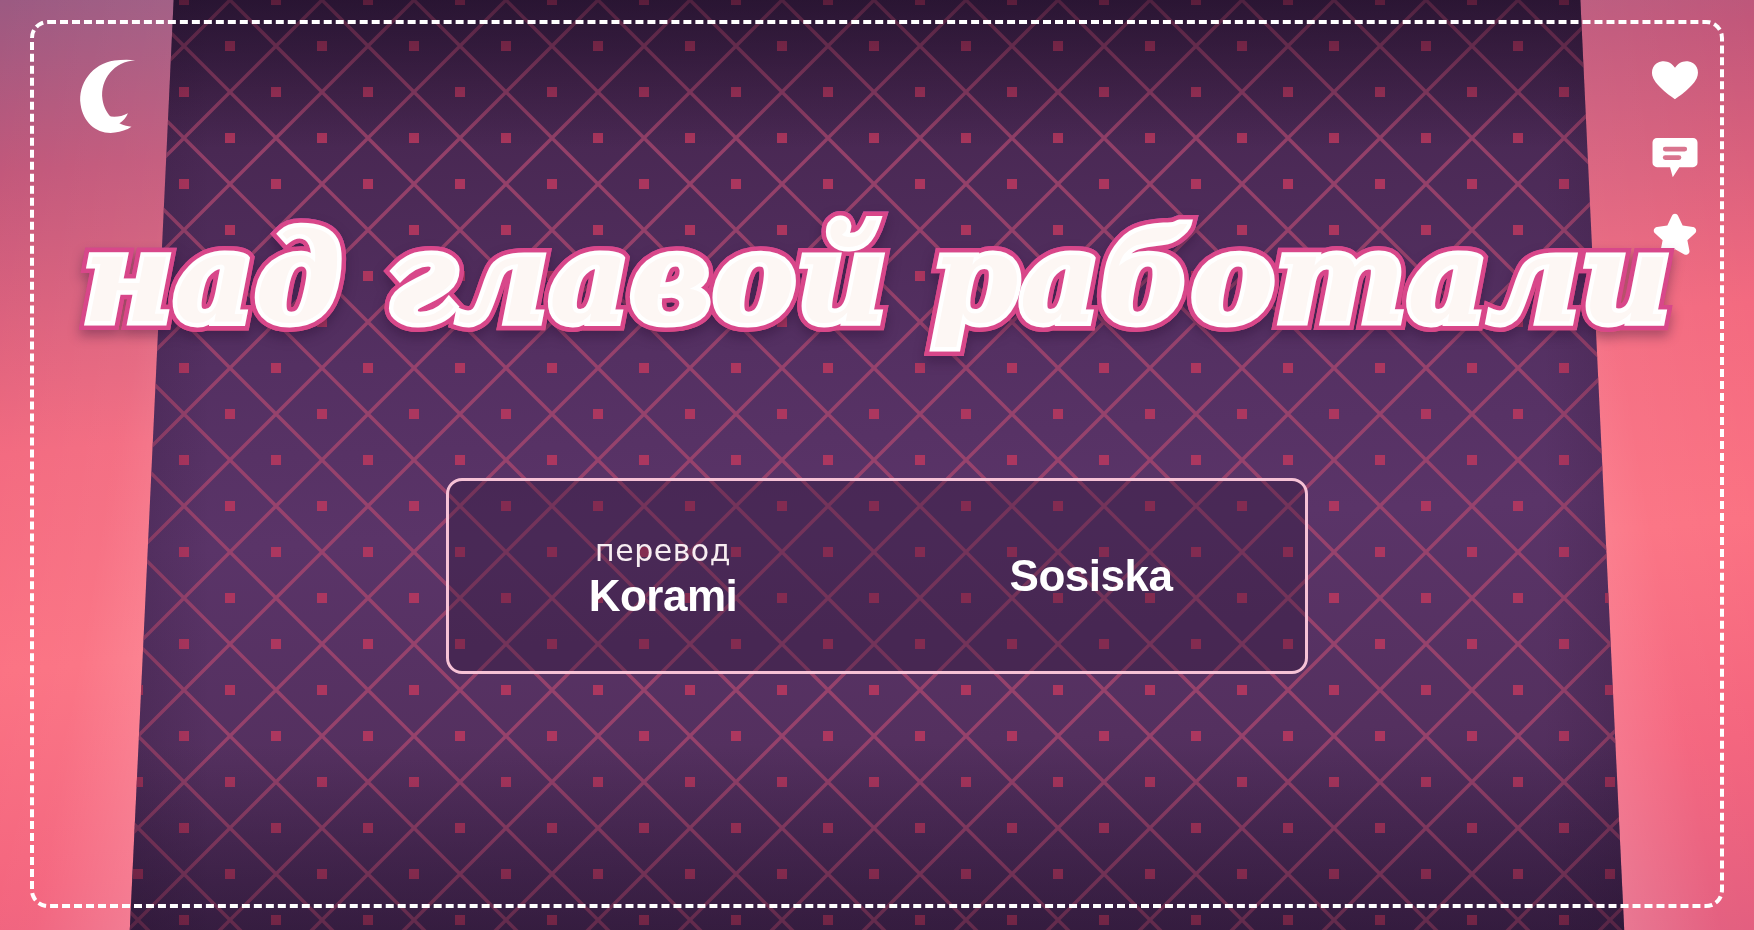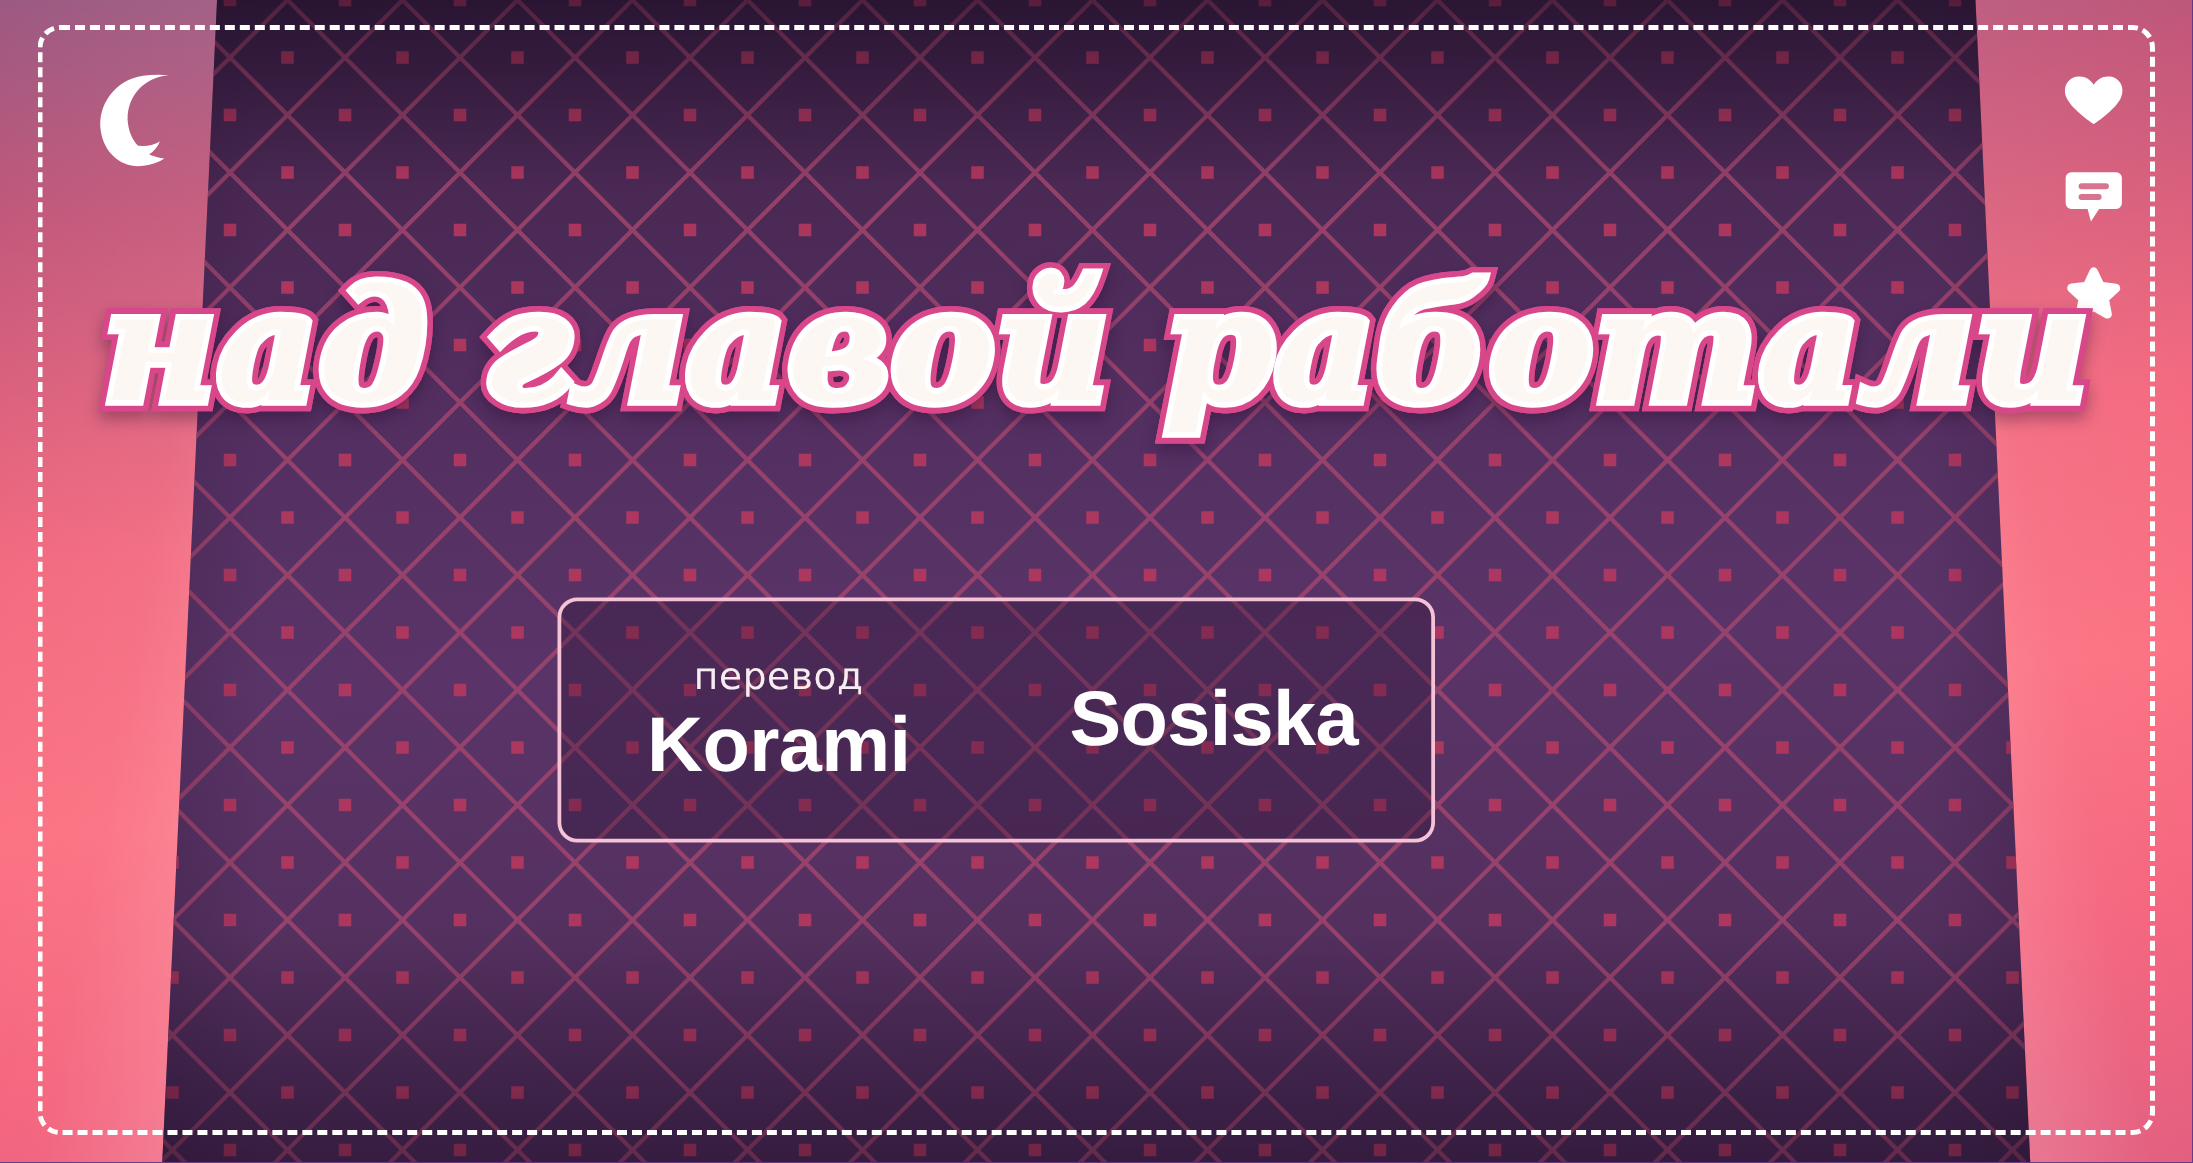--- a/index.html
+++ b/index.html
@@ -163,21 +163,21 @@
     -webkit-text-fill-color: transparent;
     paint-order: stroke;
     filter: drop-shadow(0 6px 6px rgba(38,10,46,0.35));
   }
 
   
   .credits-card {
     position: absolute;
     left: 446px;
     top: 478px;
-    width: 702px;
+    width: 862px;
     height: 196px;
     border: 3px solid #f6c2d6;
     border-radius: 16px;
     box-sizing: border-box;
     background: rgba(38,18,48,0.30);
     display: flex;
     align-items: center;
   }
   .credit-col {
     flex: 1 1 0;
@@ -189,21 +189,21 @@
     font-weight: 400;
     font-size: 30px;
     letter-spacing: 0.5px;
     color: #fdf4f7;
     margin-bottom: 6px;
     opacity: 0.97;
   }
   .credit-name {
     font-family: "Liberation Sans", sans-serif;
     font-weight: 700;
-    font-size: 62px;
+    font-size: 44px;
     letter-spacing: -0.5px;
     color: #ffffff;
     line-height: 1.02;
   }
 </style>
 </head>
 <body>
 
 <div id="stage">
 

